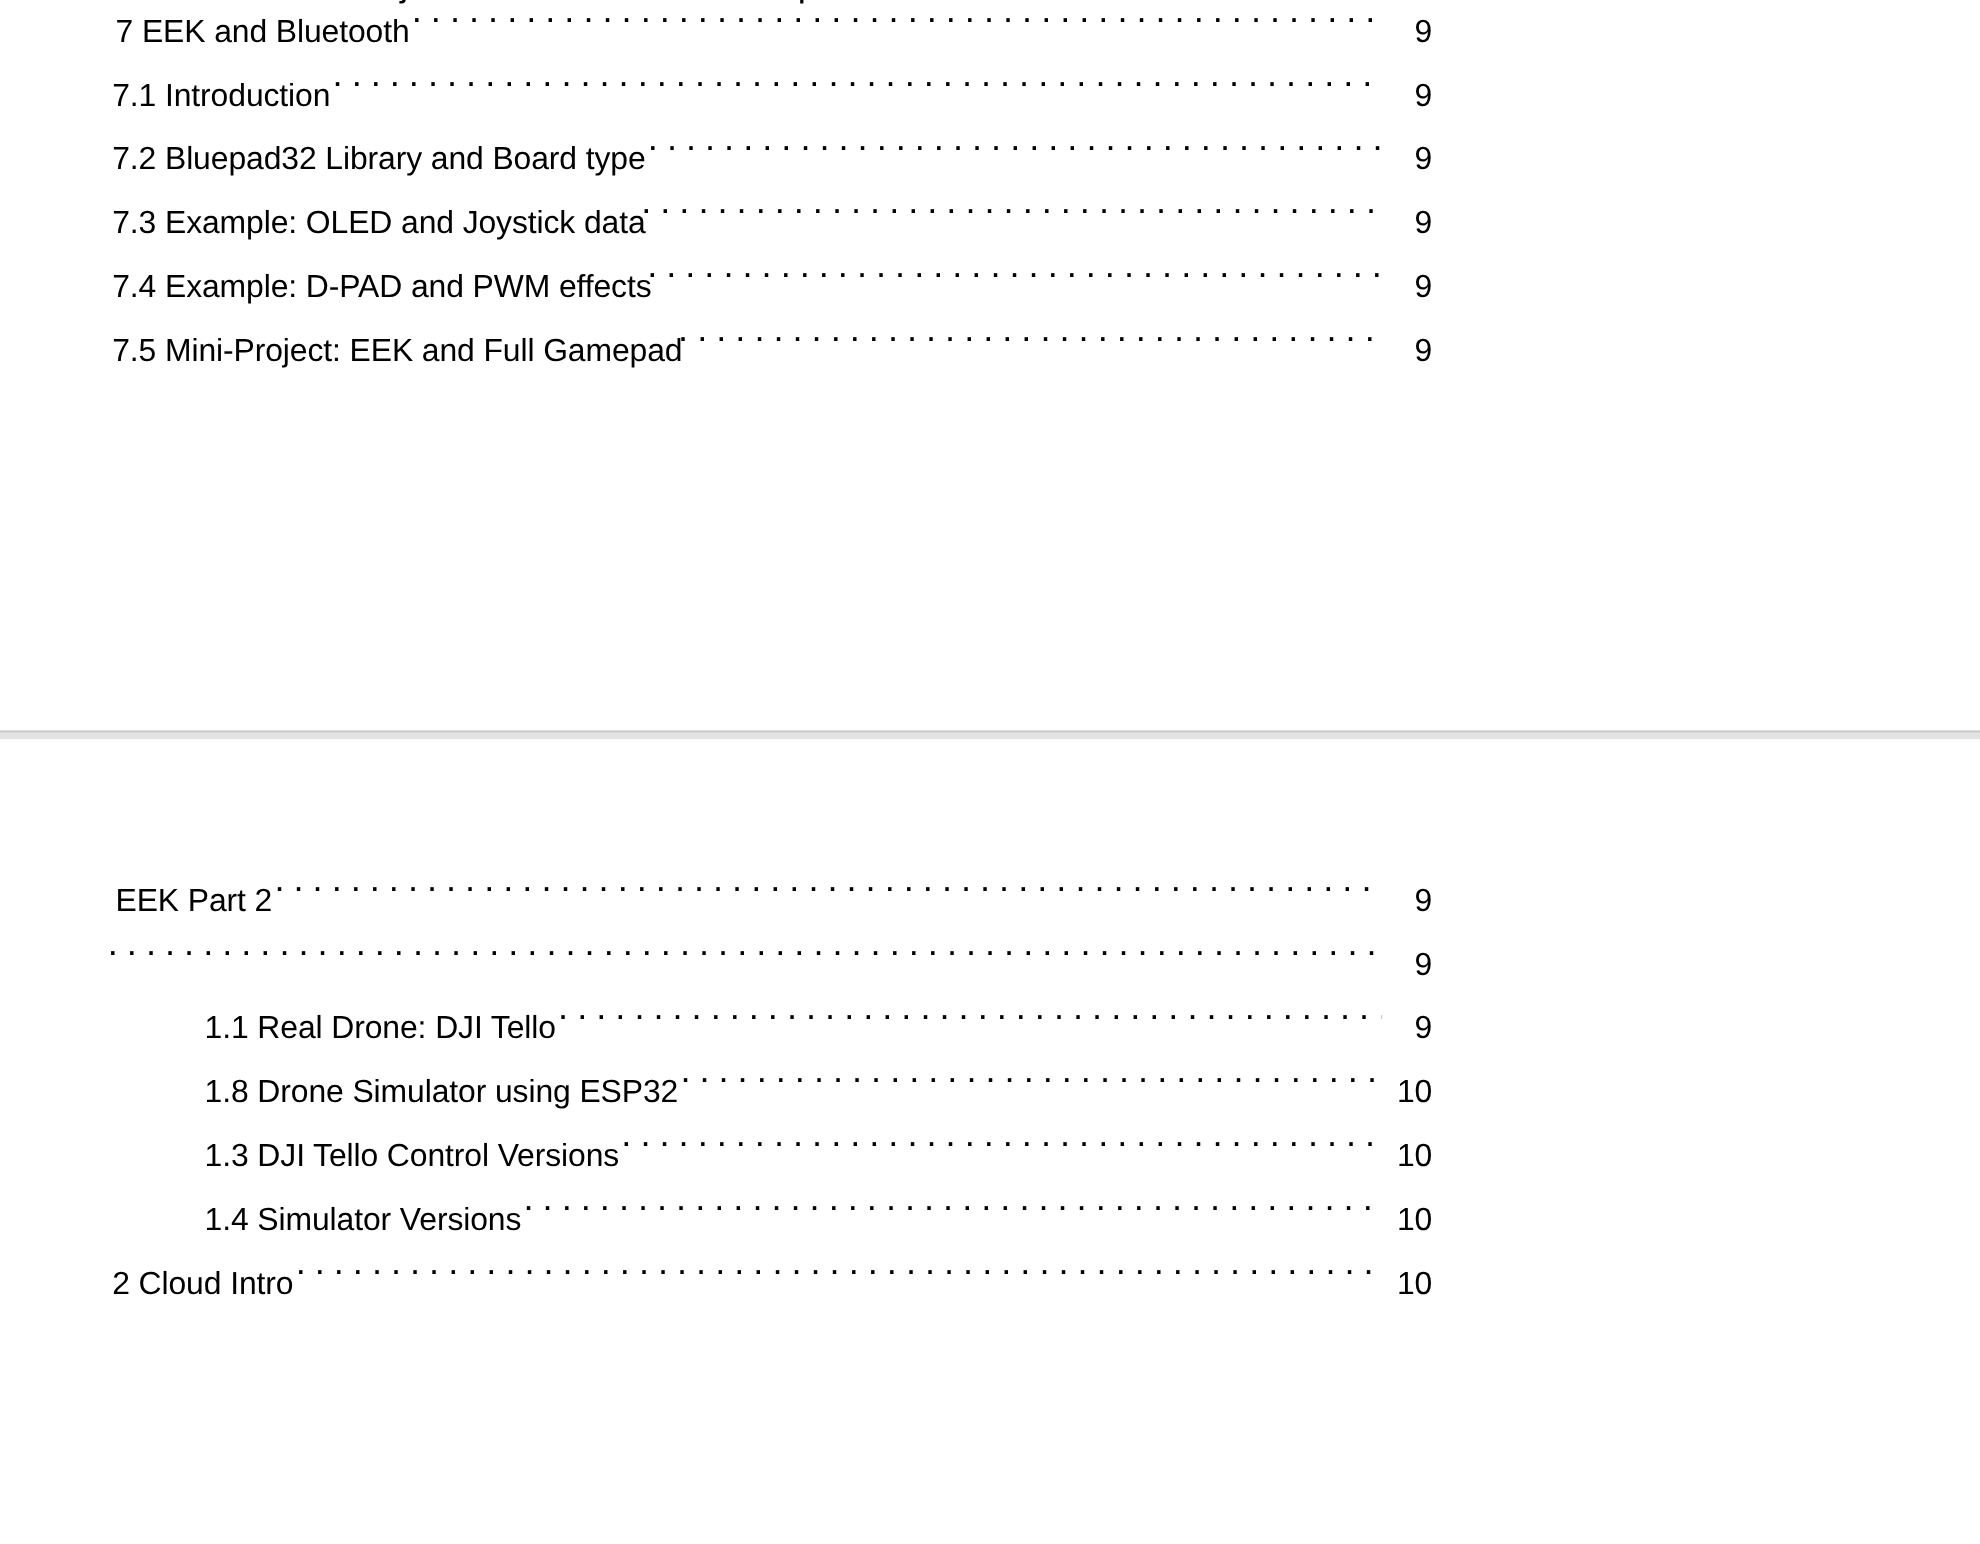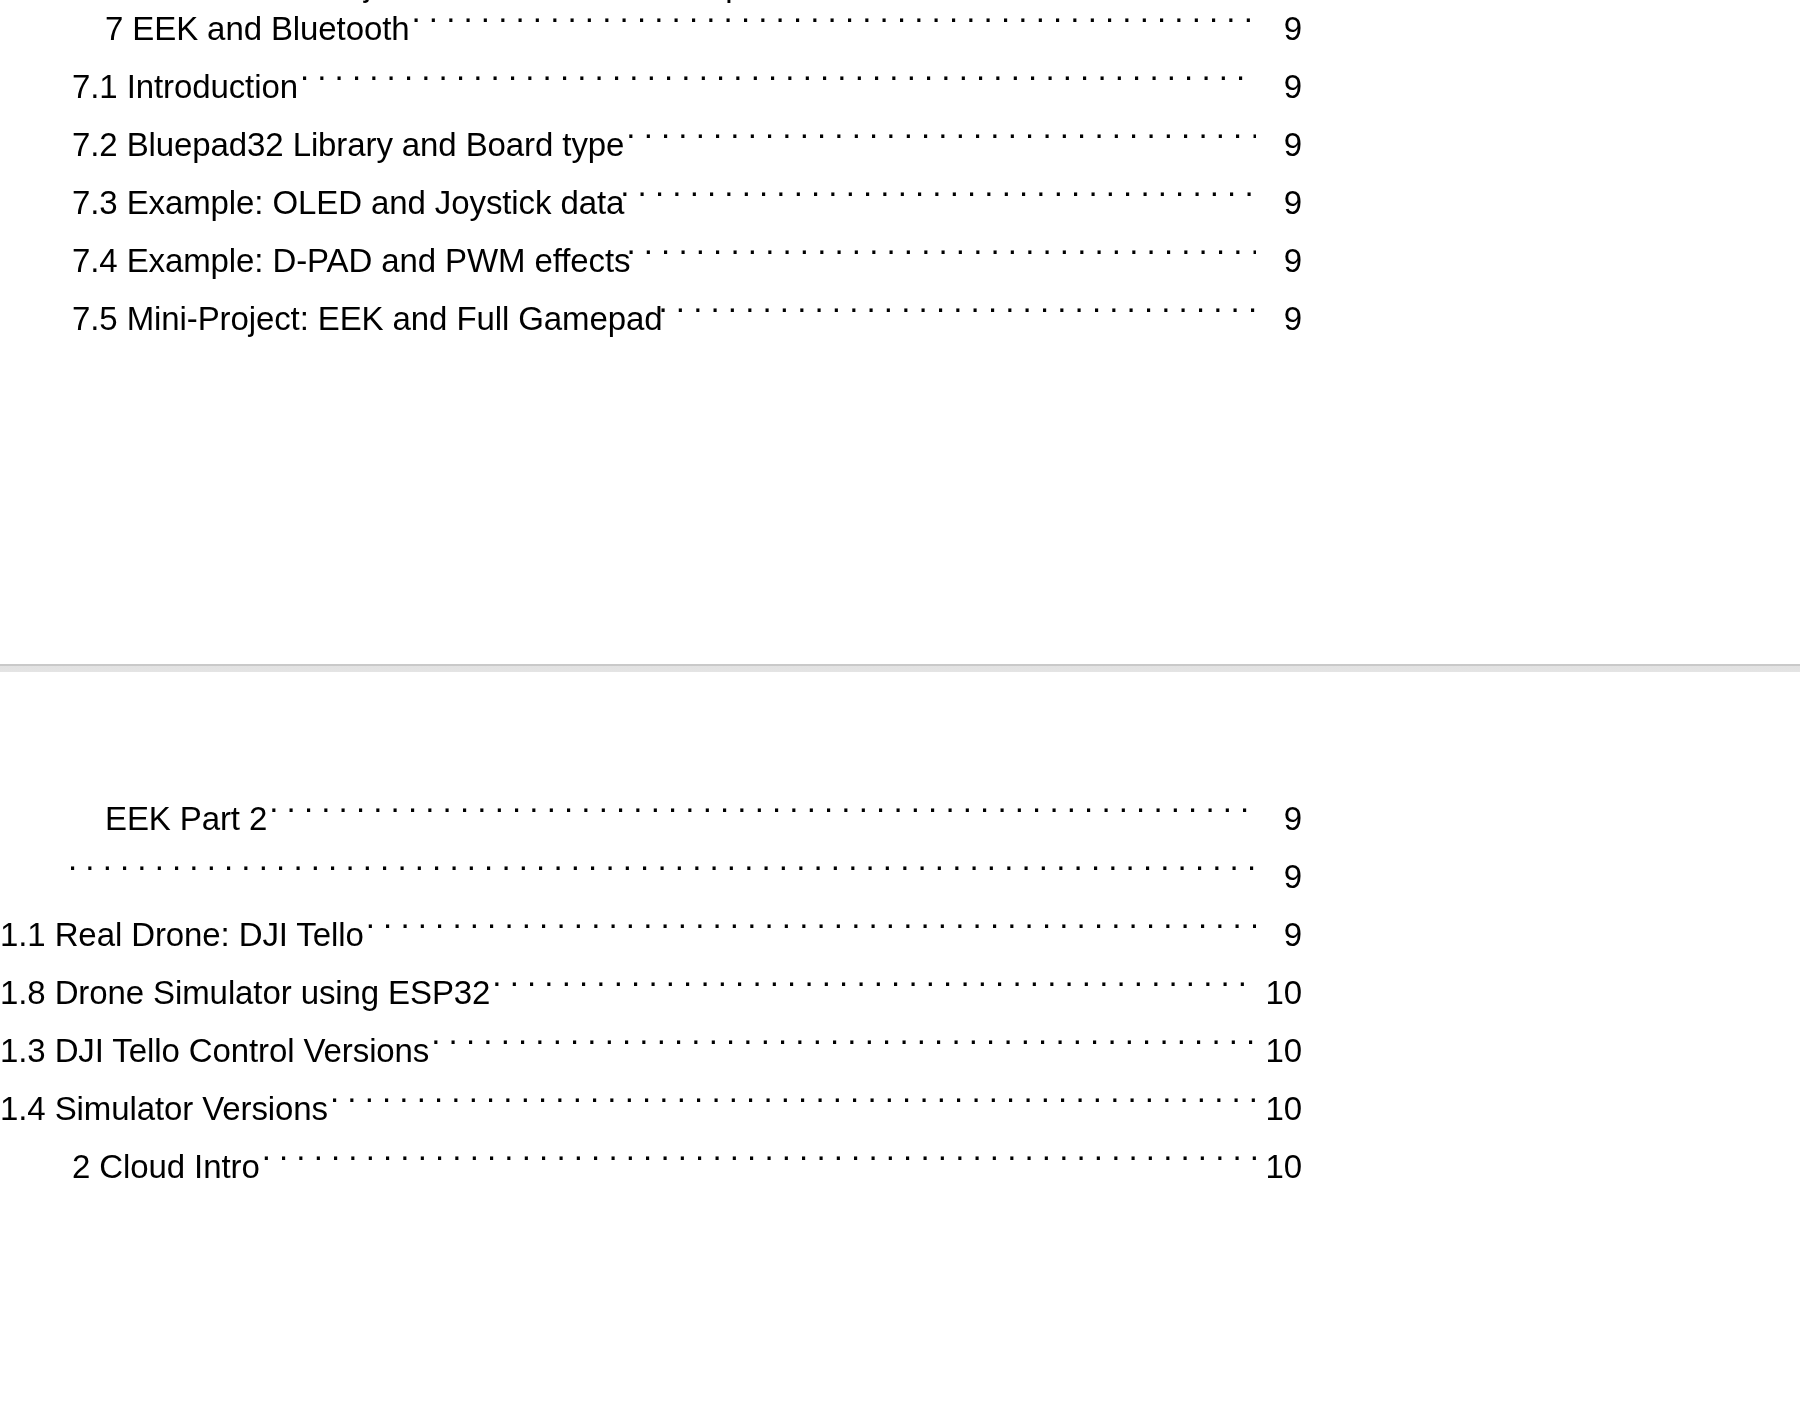--- a/index.html
+++ b/index.html
@@ -58,21 +58,21 @@
     position: absolute;
     left: 0;
     right: 0;
   }
   .toc-row {
     display: flex;
     align-items: baseline;
     width: 1424px;
     box-sizing: border-box;
     padding-right: 122px;
-    font-size: 33px;
+    font-size: 29px;
     line-height: 58px;
     letter-spacing: -0.1px;
     white-space: nowrap;
   }
 
   .toc-row .lbl { flex: 0 0 auto; }
 
   .toc-row .leader {
     flex: 1 1 auto;
     overflow: hidden;
@@ -91,22 +91,22 @@
   }
 
   .toc-row .pg {
     flex: 0 0 auto;
     text-align: right;
     min-width: 44px;
   }
 
   
   .lvl-0 { padding-left: 105px; }
-  .lvl-1 { padding-left: 72px; }
-  .lvl-2 { }
+  .lvl-1 { padding-left: 102px; }
+  .lvl-2 { padding-left: 186px; }
 
   
   .tight .leader { margin-left: -4px; }
 
   
   .clipped-top {
     position: absolute;
     left: 0;
     top: -44px;
     width: 1800px;

